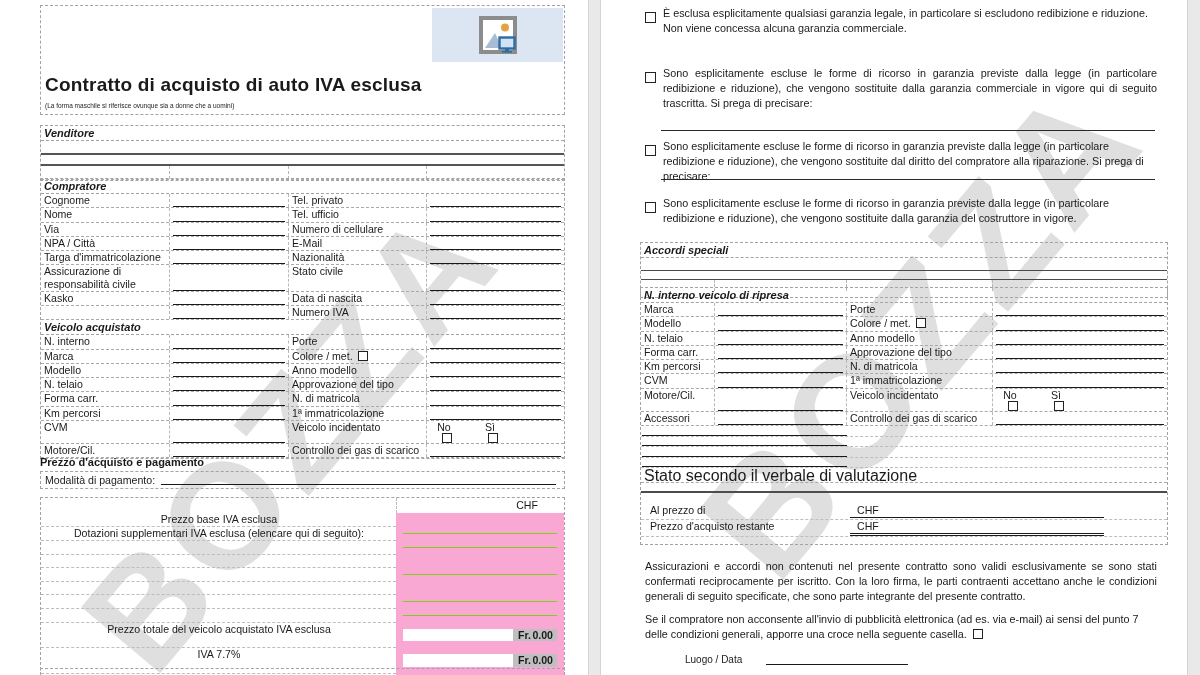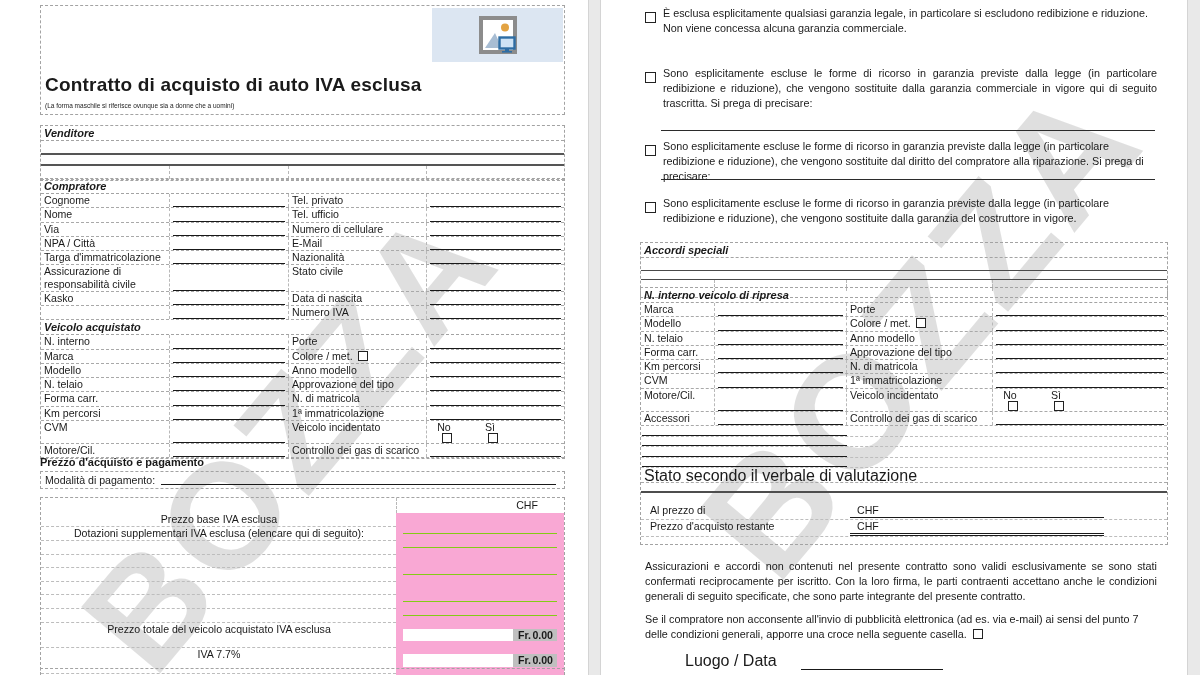--- a/index.html
+++ b/index.html
@@ -96,21 +96,21 @@
   .stato-row{font-size:16px;line-height:13px;padding:1px 0 0 3px;border-bottom:1px dashed #a9a9a9;}
   .s-solid{height:8px;border-bottom:2px solid #4d4d4d;}
   .s-gap{height:11px;}
   .ap-row{display:grid;grid-template-columns:209px 254px auto;min-height:13.4px;border-bottom:1px dashed #bdbdbd;}
   .ap-lbl{font-size:10.6px;line-height:13px;padding-left:3px;margin-left:6px;}
   .ap-chf{border-bottom:1px solid #191919;font-size:10.6px;line-height:13px;padding-left:7px;margin-bottom:1px;}
   .ap-chf.dbl{border-bottom:3px double #191919;margin-bottom:0;}
   .end-sp{height:7px;}
 
   .para{position:absolute;z-index:1;left:44px;width:512px;font-size:10.8px;line-height:15px;}
-  #luogoRow{position:absolute;z-index:1;left:44px;top:652px;display:flex;align-items:flex-end;font-size:16px;padding-left:40px;}
+  #luogoRow{position:absolute;z-index:1;left:44px;top:652px;display:flex;align-items:flex-end;font-size:10px;padding-left:40px;}
   #luogoRow .sigline{width:142px;border-bottom:1px solid #191919;height:12px;margin-left:24px;}
   .cb-inline{width:8px;height:8px;border:1px solid #222;display:inline-block;background:#fff;vertical-align:-1px;margin-left:3px;}
 </style>
 </head>
 <body>
 
 <div id="pageL" class="page">
   <div id="wmL" class="wm">BOZZA</div>
 
   <div id="hdrBox" class="blk dbox">

